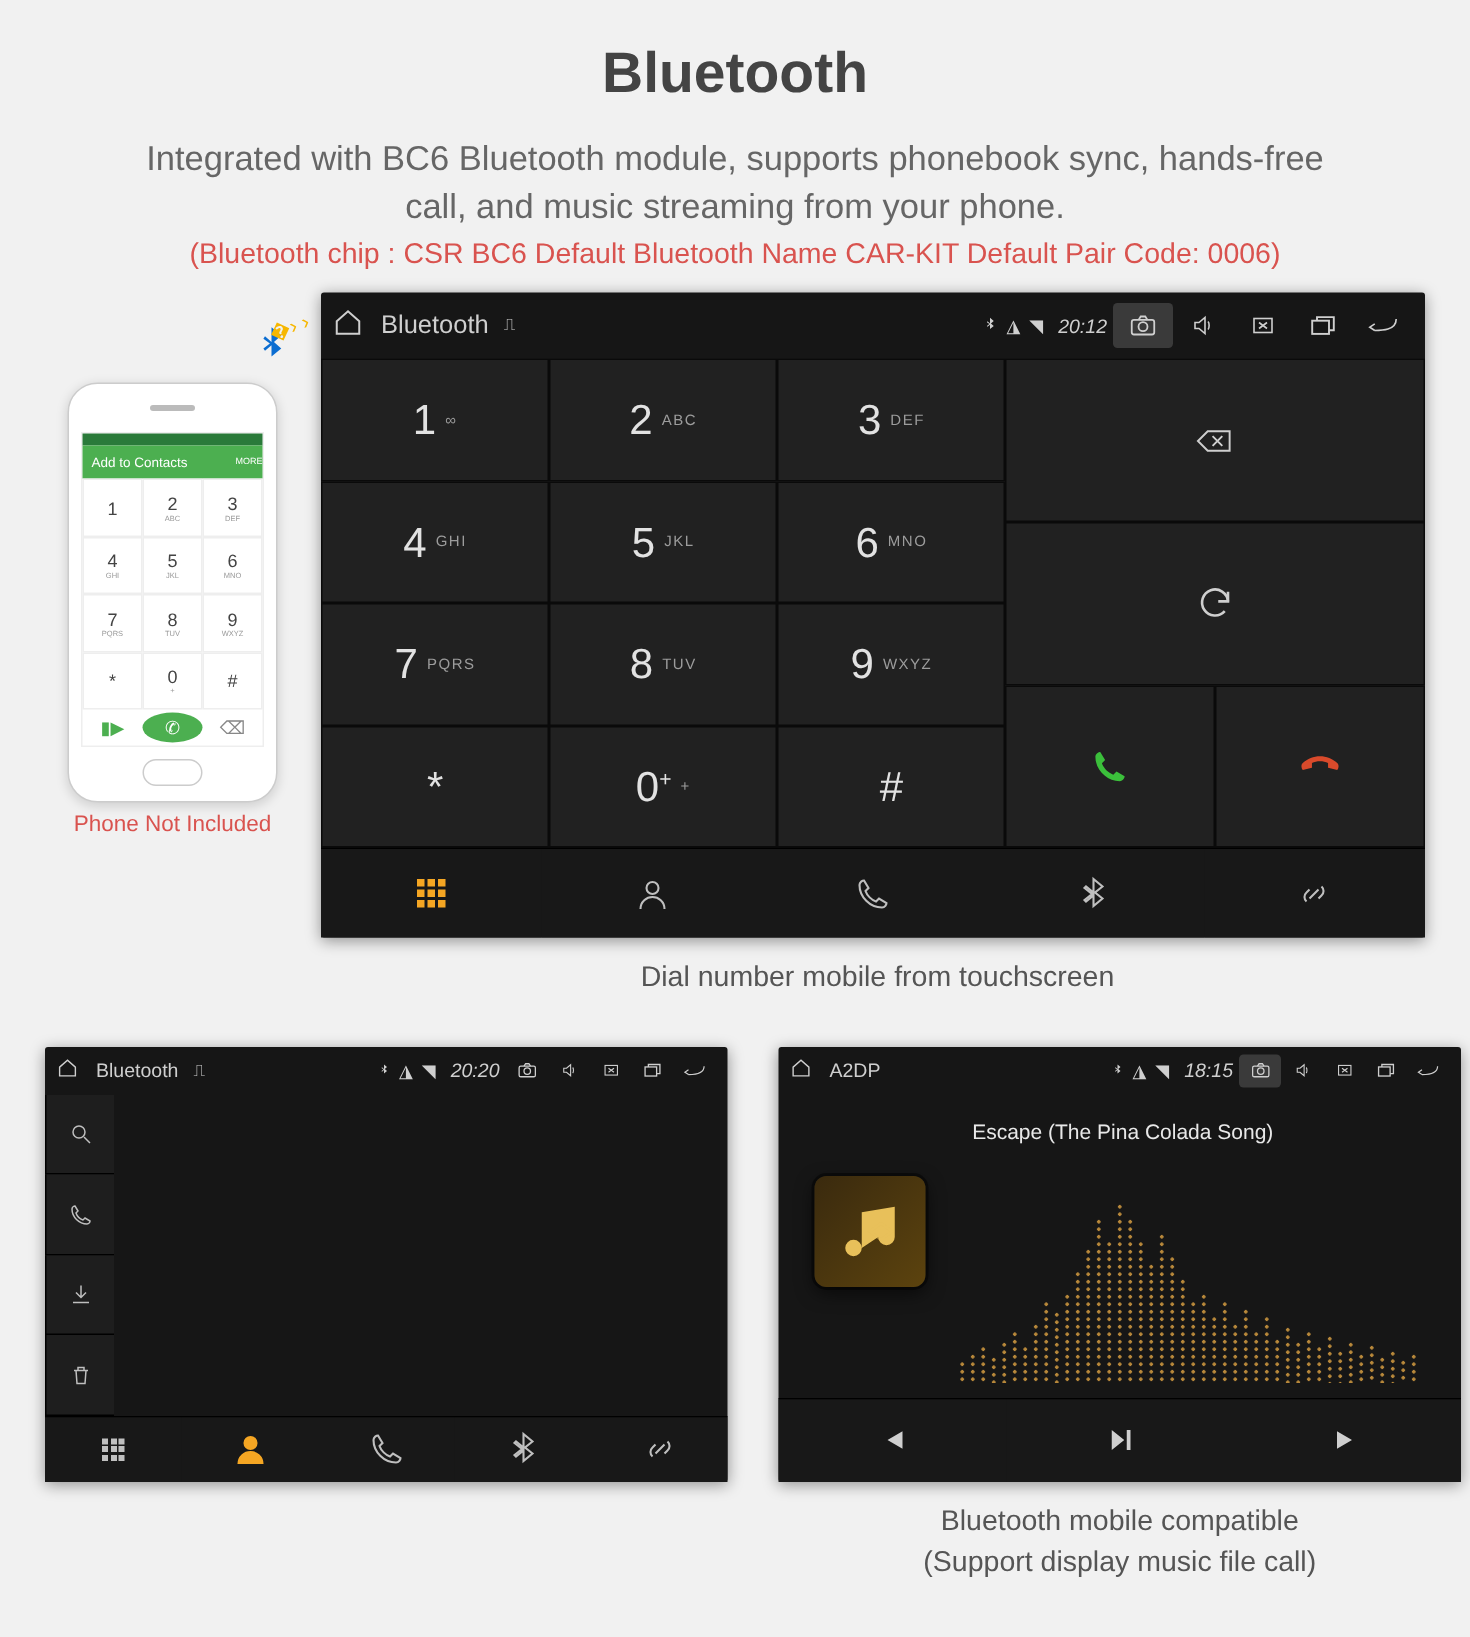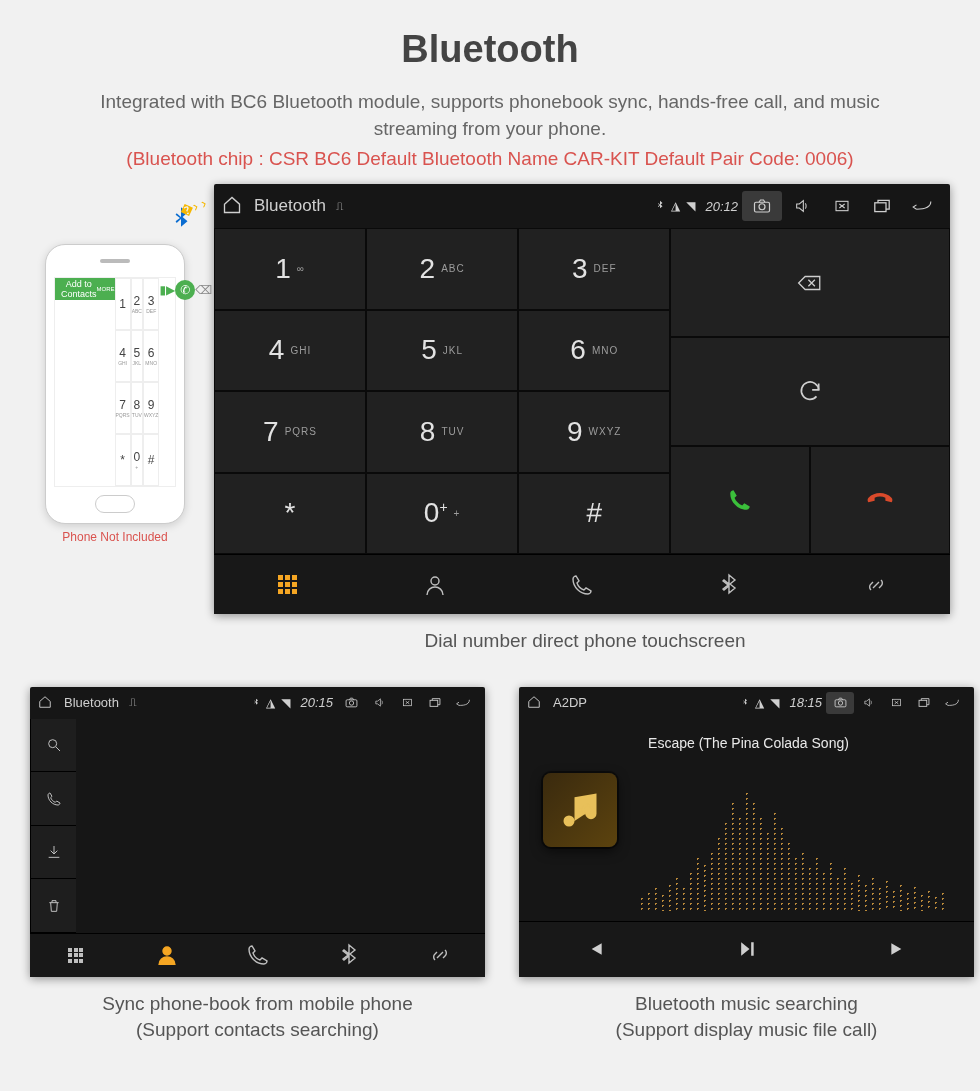--- a/index.html
+++ b/index.html
@@ -13,21 +13,21 @@
   }
   .page-title {
     text-align: center;
     font-size: 38px;
     font-weight: bold;
     color: #444;
     padding-top: 28px;
   }
   .page-subtitle {
     text-align: center;
-    font-size: 19px;
+    font-size: 23px;
     color: #666;
     padding: 18px 80px 6px 80px;
     line-height: 1.4;
   }
   .page-specs {
     text-align: center;
     font-size: 19px;
     color: #d9534f;
     padding-bottom: 14px;
   }
@@ -39,21 +39,21 @@
     padding: 0 30px;
   }
   .phone-col {
     width: 170px;
     flex-shrink: 0;
     text-align: center;
     padding-top: 60px;
   }
   .phone-not-included {
     color: #d9534f;
-    font-size: 12px;
+    font-size: 15px;
     margin-top: 6px;
   }
 
   
   .phone-device {
     width: 140px;
     height: 280px;
     margin: 0 auto;
     background: #fff;
     border: 1px solid #ccc;
@@ -63,21 +63,21 @@
   }
   .phone-earpiece {
     width: 30px; height: 4px; background: #bbb; border-radius: 2px;
     position: absolute; top: 14px; left: 50%; transform: translateX(-50%);
   }
   .phone-screen {
     position: absolute;
     top: 32px; left: 8px; right: 8px; bottom: 36px;
     background: #fff;
     border: 1px solid #eee;
-    display: flex; flex-direction: row;
+    display: flex; flex-direction: column;
   }
   .phone-topbar { height: 8px; background: #2a7a3a; }
   .phone-addbar {
     height: 22px; background: #4caf50; color:#fff; font-size:9px;
     display:flex; align-items:center; padding-left:6px;
   }
   .phone-dialpad {
     flex:1; display:grid; grid-template-columns: repeat(3,1fr); grid-auto-rows: 1fr;
   }
   .phone-dialpad div {
@@ -456,40 +456,40 @@
       </div>
       <div class="tabbtn">
         <svg viewBox="0 0 24 24">
             <path d="M9 15l6-6M7 17a4 4 0 010-6l2-2M17 7a4 4 0 010 6l-2 2"></path>
           </svg>
       </div>
     </div>
   </div>
 </div>
 
-<div class="caption" style="padding-left:190px">Dial number direct phone touchscreen</div>
+<div class="caption" style="padding-left:190px">Dial number mobile from touchscreen</div>
 
 <div class="bottom-row">
 
   <div class="bottom-col">
     <div class="screen small">
       <div class="statusbar">
         <span><svg width="14" height="14" viewBox="0 0 24 24" fill="none" stroke="#cfcfcf" stroke-width="1.6">
               <path d="M3 11l9-8 9 8v10H3z"></path>
             </svg></span>
         <span class="title">Bluetooth</span>
         <span class="usb">⎍</span>
         <span class="spacer"></span>
         <span class="st-icons">
           <span><svg width="8" height="10" viewBox="0 0 24 24" fill="#cfcfcf">
                 <path d="M12 2l6 5-4.5 4 4.5 4-6 5V13l-4 3.5L7 15l4-3-4-3L8 7.5l4 3.5V2z"></path>
               </svg></span>
           <span>◮</span>
           <span>◥</span>
-          <span class="clock">20:15</span>
+          <span class="clock">20:20</span>
         </span>
         <span class="sysbtn">
             <svg width="13" height="11" viewBox="0 0 24 20" fill="none" stroke="#cfcfcf" stroke-width="1.6">
               <rect x="2" y="5" width="20" height="13" rx="2"></rect>
               <circle cx="12" cy="11" r="4"></circle>
               <path d="M8 5l2-3h4l2 3"></path>
             </svg>
           </span>
         <span class="sysbtn">
             <svg width="13" height="11" viewBox="0 0 24 24" fill="none" stroke="#cfcfcf" stroke-width="1.6">
@@ -569,24 +569,20 @@
             <svg viewBox="0 0 24 24">
               <path d="M12 2l6 5-5 4 5 4-6 5V13l-5 4-1-1 5-4-5-4 1-1 5 4V2z"></path>
             </svg>
           </div>
         <div class="tabbtn">
             <svg viewBox="0 0 24 24">
               <path d="M9 15l6-6M7 17a4 4 0 010-6l2-2M17 7a4 4 0 010 6l-2 2"></path>
             </svg>
           </div>
       </div>
-    </div>
-    <div class="caption">
-      <span>Sync phone-book from mobile phone</span><br>
-      <span>(Support contacts searching)</span>
     </div>
   </div>
 
   <div class="bottom-col">
     <div class="screen small">
       <div class="statusbar">
         <span><svg width="14" height="14" viewBox="0 0 24 24" fill="none" stroke="#cfcfcf" stroke-width="1.6">
               <path d="M3 11l9-8 9 8v10H3z"></path>
             </svg></span>
         <span class="title">A2DP</span>
@@ -697,17 +693,17 @@
             </svg>
           </div>
         <div class="ctl">
             <svg viewBox="0 0 24 24">
               <path d="M18 5v14M4 5l12 7-12 7z"></path>
             </svg>
           </div>
       </div>
     </div>
     <div class="caption">
-      <span>Bluetooth music searching</span><br>
+      <span>Bluetooth mobile compatible</span><br>
       <span>(Support display music file call)</span>
     </div>
   </div>
 </div>
 
 </body></html>

